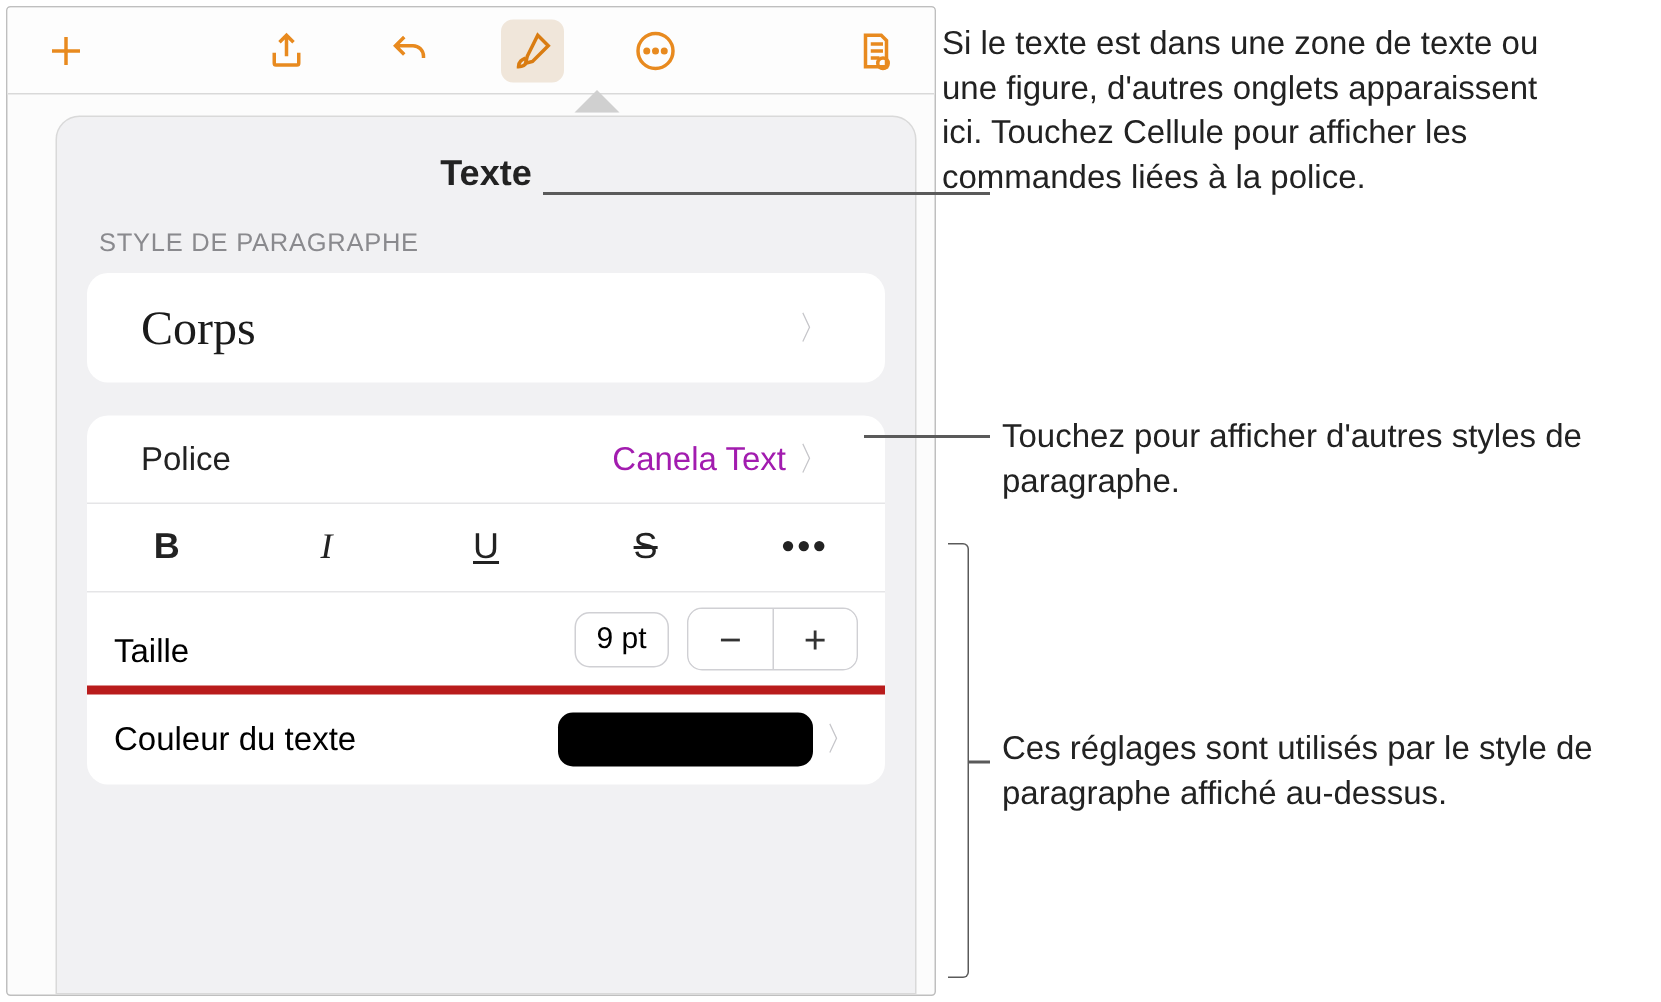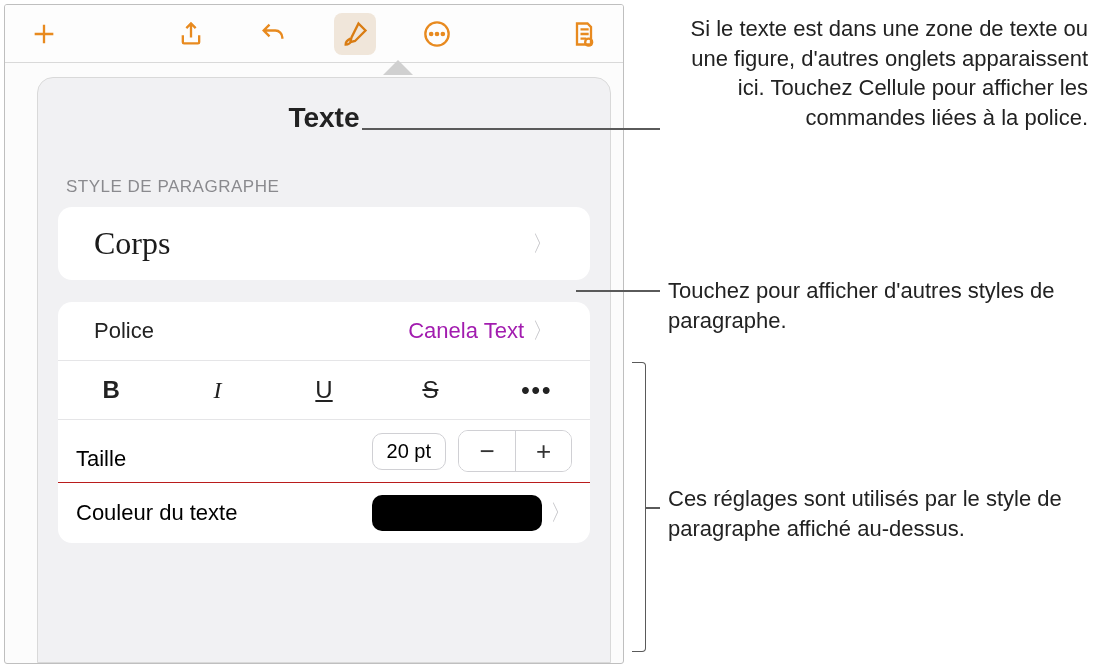--- a/index.html
+++ b/index.html
@@ -66,24 +66,24 @@
     position:absolute;
     left:32px; right:12px; top:72px; bottom:0;
     background:#f1f1f3;
     border:1px solid #d9d9d9;
     border-radius:16px 16px 0 0;
     padding:24px 20px 0 20px;
     overflow:hidden;
   }
   .panel-title {
     text-align:center;
-    font-size:28px;
+    font-size:24px;
     font-weight:600;
     color:#222;
-    margin-bottom:43px;
+    margin-bottom:22px;
   }
   .section-label {
     font-size:17px;
     letter-spacing:0.5px;
     color:#8a8a8e;
     text-transform:uppercase;
     margin:10px 0 10px 8px;
   }
   .card {
     background:#fff;
@@ -160,21 +160,21 @@
     font-size:26px;
     color:#333;
     line-height:1;
   }
   .stepper button + button { border-left:1px solid #d0d0d4; }
   .color-row {
     display:flex;
     align-items:center;
     justify-content:space-between;
     padding:12px 18px;
-    border-top:1px solid #b91c1c;
+    border-top:6px solid #b91c1c;
     font-size:22px;
   }
   .swatch {
     width:170px; height:36px;
     border-radius:10px;
     background:#000;
   }
   .right-col { display:flex; align-items:center; }
 
   
@@ -273,40 +273,40 @@
         <div class="fmt-btn bold">B</div>
         <div class="fmt-btn italic">I</div>
         <div class="fmt-btn underline">U</div>
         <div class="fmt-btn strike">S</div>
         <div class="fmt-btn dots">•••</div>
       </div>
 
       <div class="size-row">
         <span class="size-label">Taille</span>
         <div class="size-controls">
-          <div class="size-box">20 pt</div>
+          <div class="size-box">9 pt</div>
           <div class="stepper">
             <button>−</button>
             <button>+</button>
           </div>
         </div>
       </div>
 
       <div class="color-row">
         <span>Couleur du texte</span>
         <span class="right-col">
           <span class="swatch" style="background:#000000"></span>
           <span class="chev">〉</span>
         </span>
       </div>
     </div>
   </div>
 </div>
 
 <div class="callout-line" style="left:362px; top:128px; width:298px;"></div>
-<div class="annotation" style="left:668px; top:14px;text-align:right;">Si le texte est dans une zone de texte ou une figure, d'autres onglets apparaissent ici. Touchez Cellule pour afficher les commandes liées à la police.</div>
+<div class="annotation" style="left:628px; top:14px;">Si le texte est dans une zone de texte ou une figure, d'autres onglets apparaissent ici. Touchez Cellule pour afficher les commandes liées à la police.</div>
 
 <div class="callout-line" style="left:576px; top:290px; width:84px;"></div>
 <div class="annotation" style="left:668px; top:276px;">Touchez pour afficher d'autres styles de paragraphe.</div>
 
 <div class="bracket" style="left:632px; top:362px; height:290px;"></div>
 <div class="callout-line" style="left:646px; top:507px; width:14px;"></div>
 <div class="annotation" style="left:668px; top:484px;">Ces réglages sont utilisés par le style de paragraphe affiché au-dessus.</div>
 
 </body></html>

